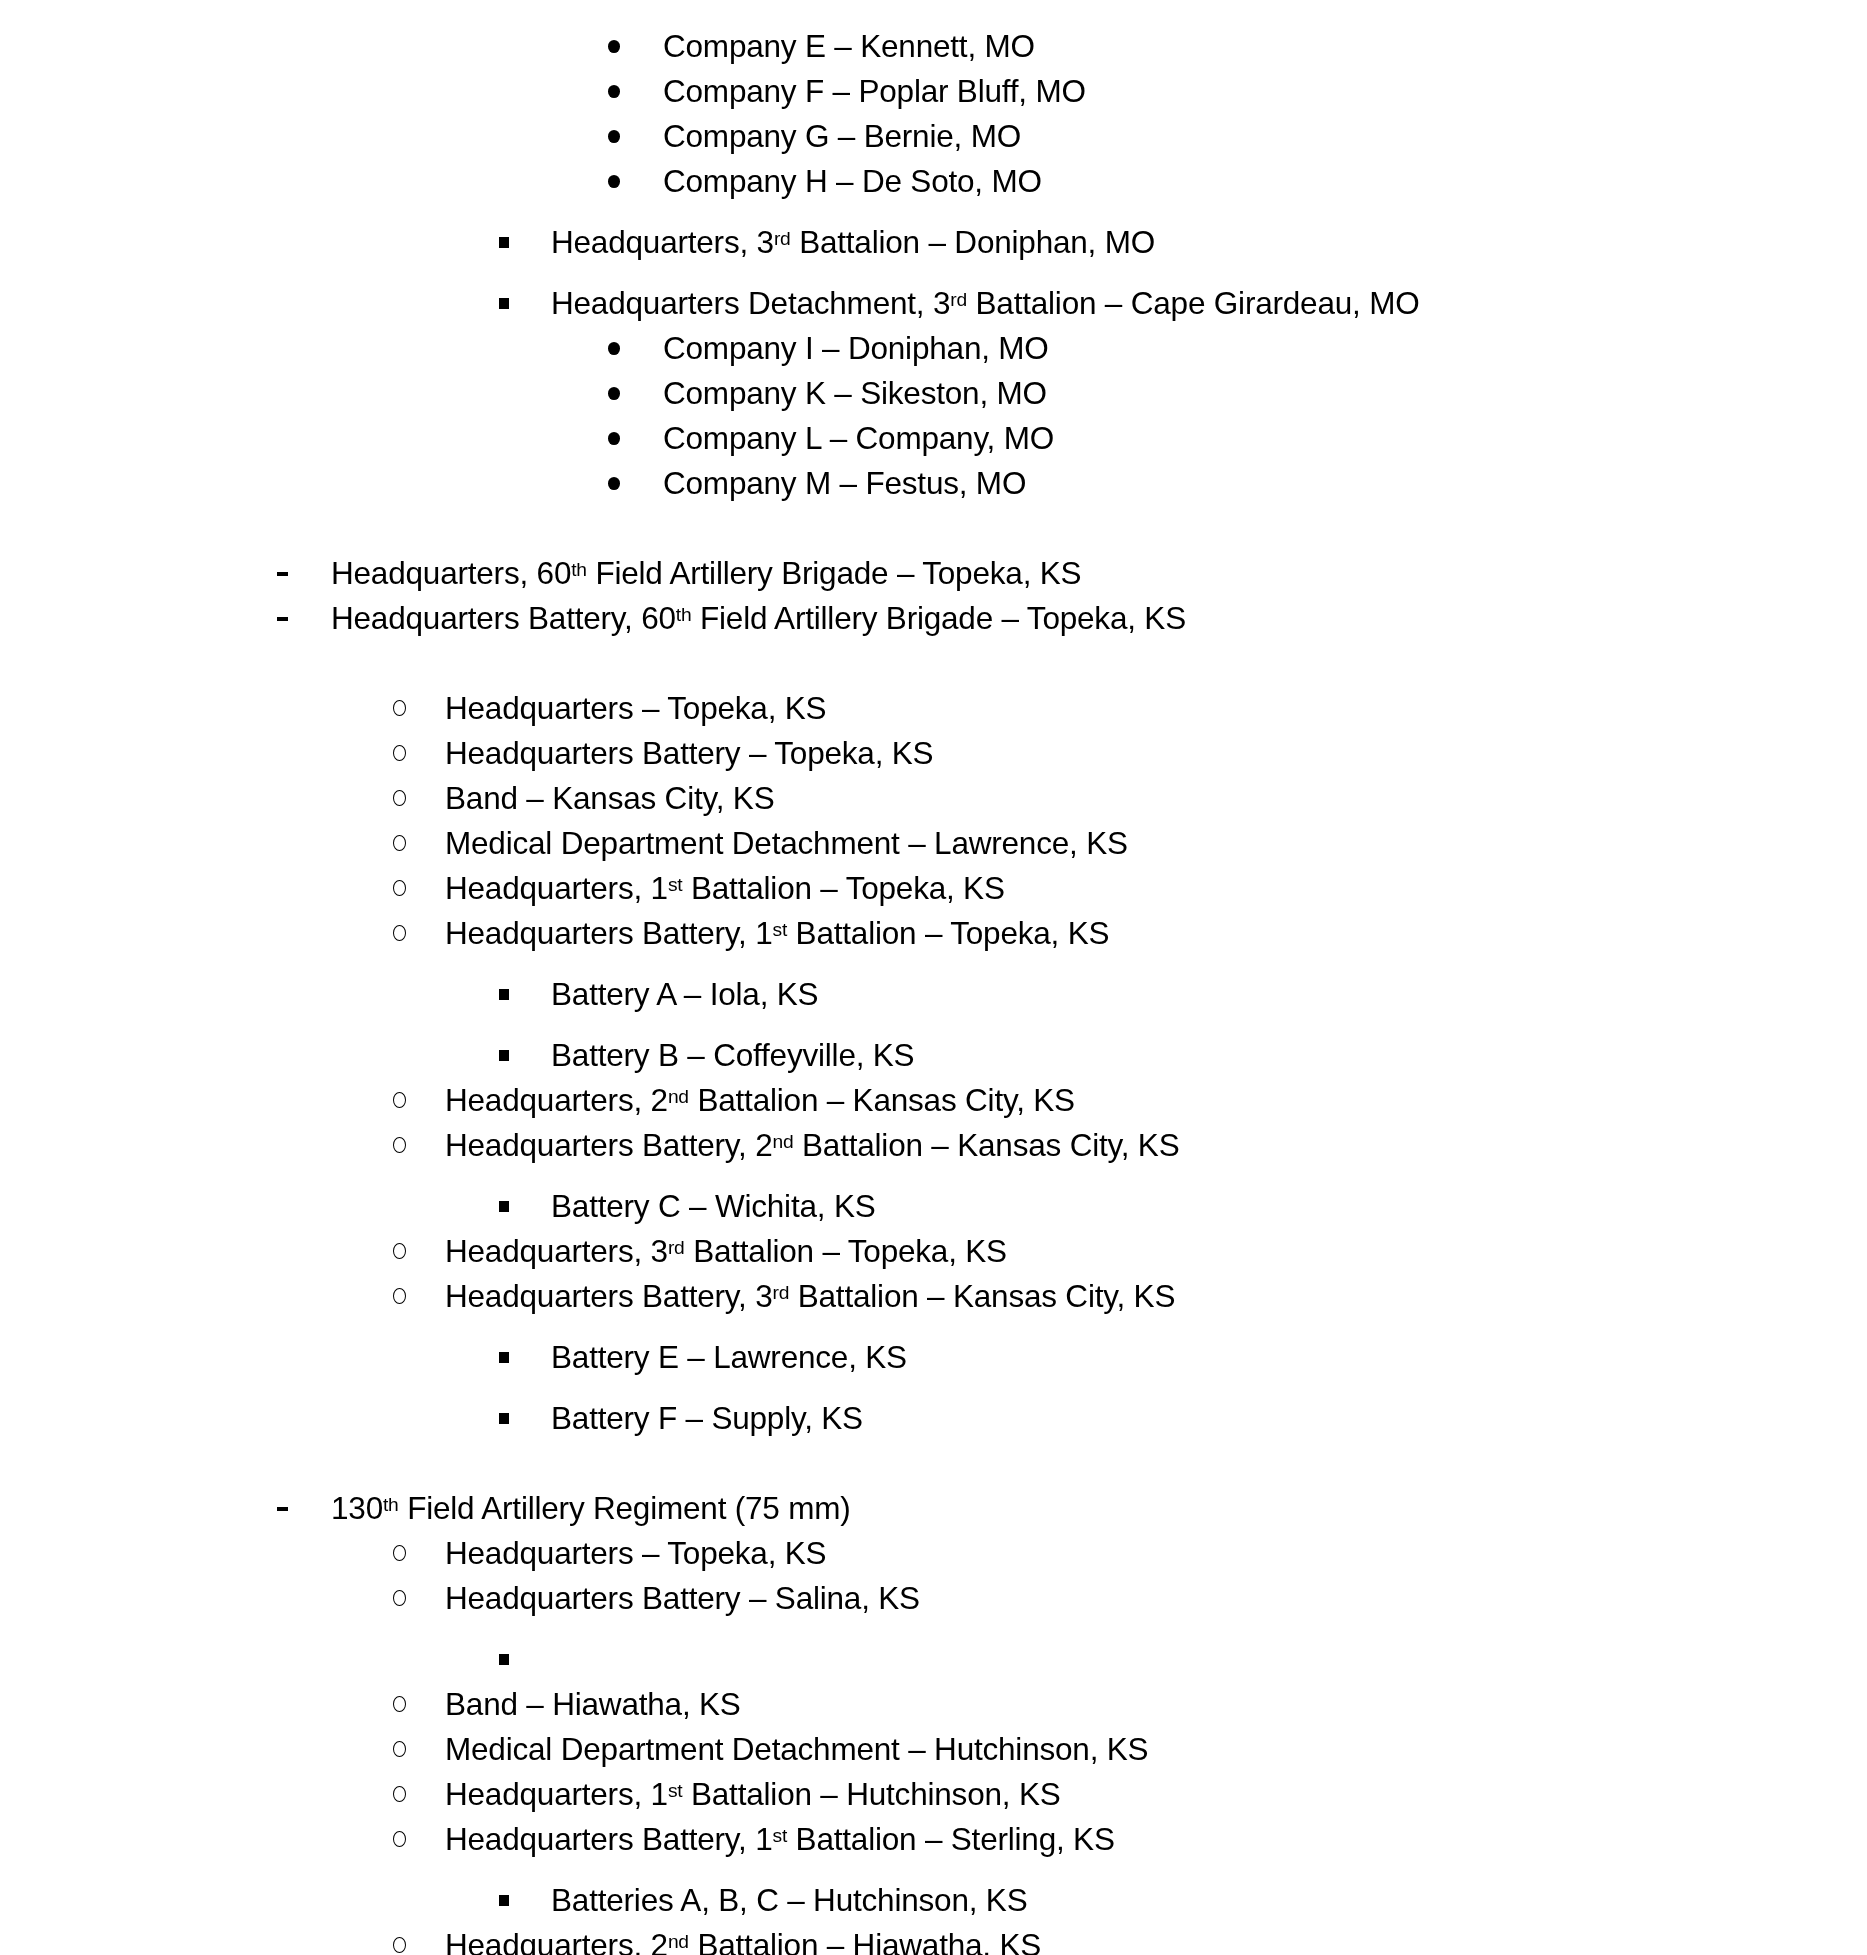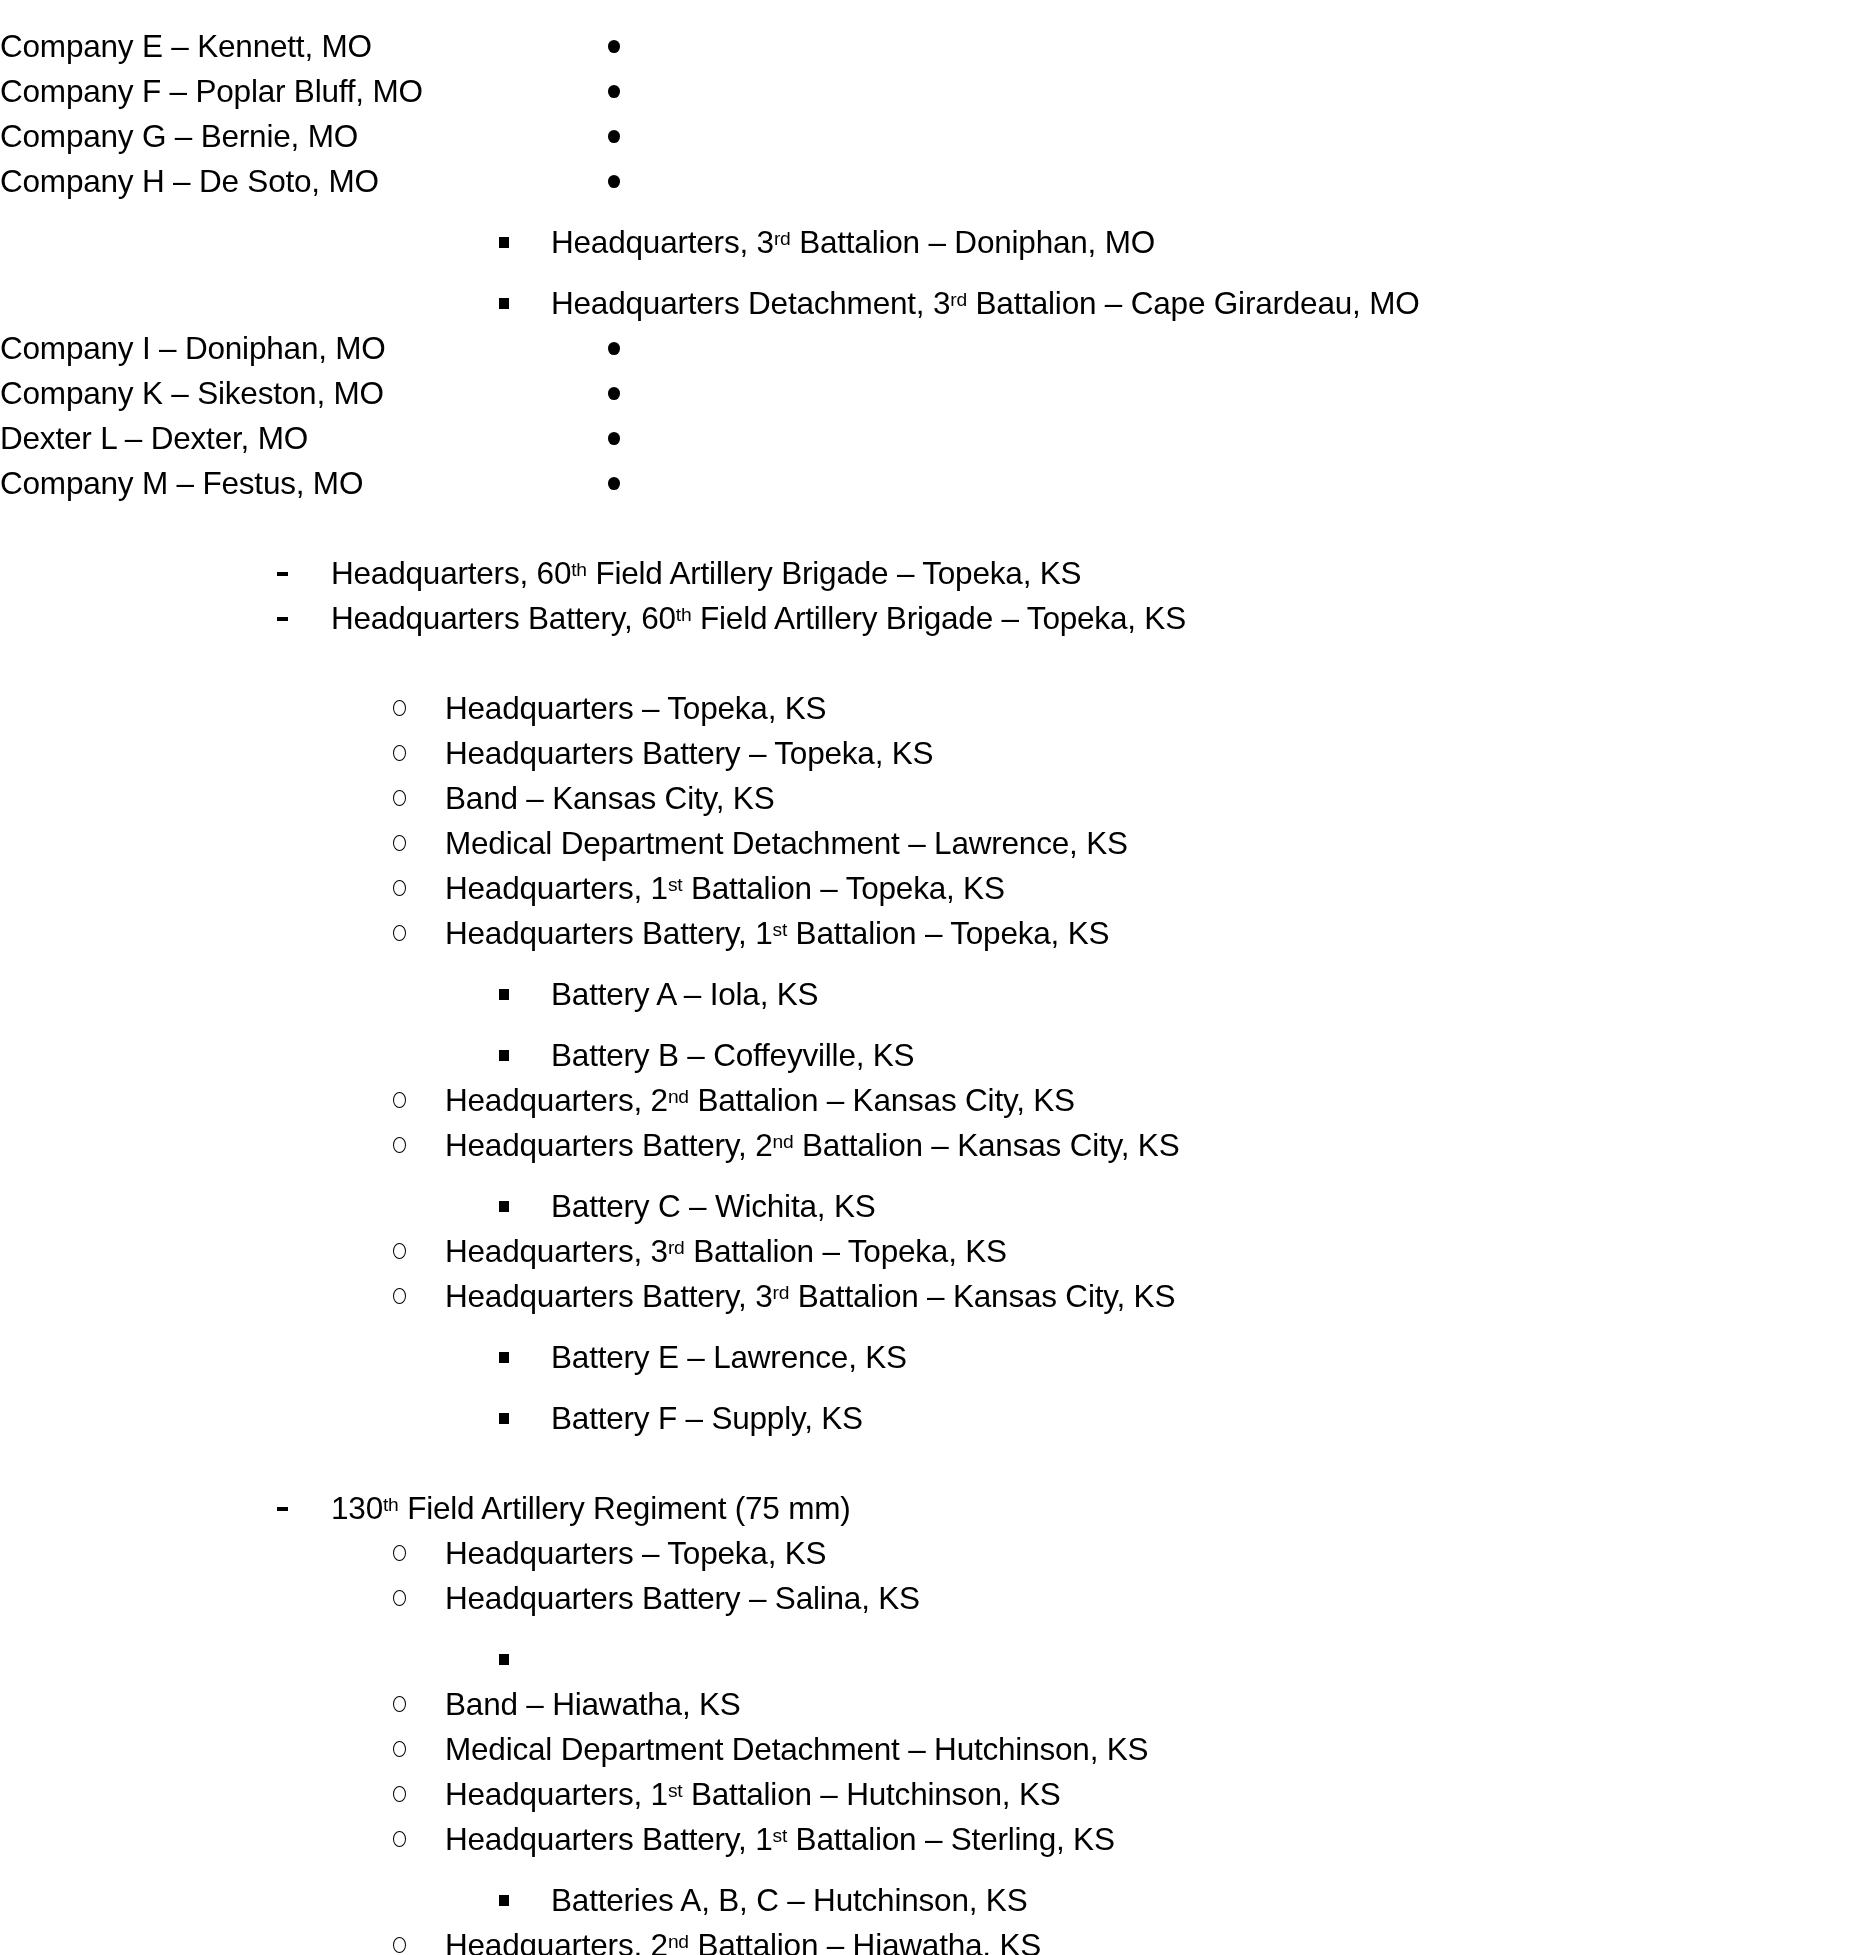--- a/index.html
+++ b/index.html
@@ -18,21 +18,21 @@
     position: relative;
     height: 45px;
     line-height: 45px;
     font-size: 31.5px;
     letter-spacing: -0.2px;
     white-space: nowrap;
   }
   .line.dash   { padding-left: 331px; }
   .line.circle { padding-left: 445px; }
   .line.square { padding-left: 551px; margin-top: 16px; }
-  .line.round  { }
+  .line.round  { padding-left: 663px; }
   .spacer { height: 45px; }
   .marker { position: absolute; box-sizing: border-box; display: block; }
   .marker.dash   { left: 277px; top: 21px; width: 11px; height: 3.7px;  background: #000; }
   .marker.circle { left: 393px; top: 14px; width: 13px; height: 16px; border: 1.8px solid #000; border-radius: 50%; background: transparent; }
   .marker.square { left: 499px; top: 17px; width: 9.5px; height: 11px; background: #000; }
   .marker.round  { left: 608px; top: 16px; width: 12.4px; height: 13px; border-radius: 50%; background: #000; }
   sup {
     font-size: 0.61em;
     line-height: 0;
     position: relative;
@@ -46,21 +46,21 @@
 <div class="doc">
   <div id="unit-list">
       <div class="line round"><span class="marker round"></span><span class="text"><span>Company E – Kennett, MO</span></span></div>
       <div class="line round"><span class="marker round"></span><span class="text"><span>Company F – Poplar Bluff, MO</span></span></div>
       <div class="line round"><span class="marker round"></span><span class="text"><span>Company G – Bernie, MO</span></span></div>
       <div class="line round"><span class="marker round"></span><span class="text"><span>Company H – De Soto, MO</span></span></div>
       <div class="line square"><span class="marker square"></span><span class="text"><span>Headquarters, 3</span><sup>rd</sup><span> Battalion – Doniphan, MO</span></span></div>
       <div class="line square"><span class="marker square"></span><span class="text"><span>Headquarters Detachment, 3</span><sup>rd</sup><span> Battalion – Cape Girardeau, MO</span></span></div>
       <div class="line round"><span class="marker round"></span><span class="text"><span>Company I – Doniphan, MO</span></span></div>
       <div class="line round"><span class="marker round"></span><span class="text"><span>Company K – Sikeston, MO</span></span></div>
-      <div class="line round"><span class="marker round"></span><span class="text"><span>Dexter L – Dexter, MO</span></span></div>
+      <div class="line round"><span class="marker round"></span><span class="text"><span>Company L – Company, MO</span></span></div>
       <div class="line round"><span class="marker round"></span><span class="text"><span>Company M – Festus, MO</span></span></div>
       <div class="spacer"></div>
       <div class="line dash"><span class="marker dash"></span><span class="text"><span>Headquarters, 60</span><sup>th</sup><span> Field Artillery Brigade – Topeka, KS</span></span></div>
       <div class="line dash"><span class="marker dash"></span><span class="text"><span>Headquarters Battery, 60</span><sup>th</sup><span> Field Artillery Brigade – Topeka, KS</span></span></div>
       <div class="spacer"></div>
       <div class="line circle"><span class="marker circle"></span><span class="text"><span>Headquarters – Topeka, KS</span></span></div>
       <div class="line circle"><span class="marker circle"></span><span class="text"><span>Headquarters Battery – Topeka, KS</span></span></div>
       <div class="line circle"><span class="marker circle"></span><span class="text"><span>Band – Kansas City, KS</span></span></div>
       <div class="line circle"><span class="marker circle"></span><span class="text"><span>Medical Department Detachment – Lawrence, KS</span></span></div>
       <div class="line circle"><span class="marker circle"></span><span class="text"><span>Headquarters, 1</span><sup>st</sup><span> Battalion – Topeka, KS</span></span></div>

